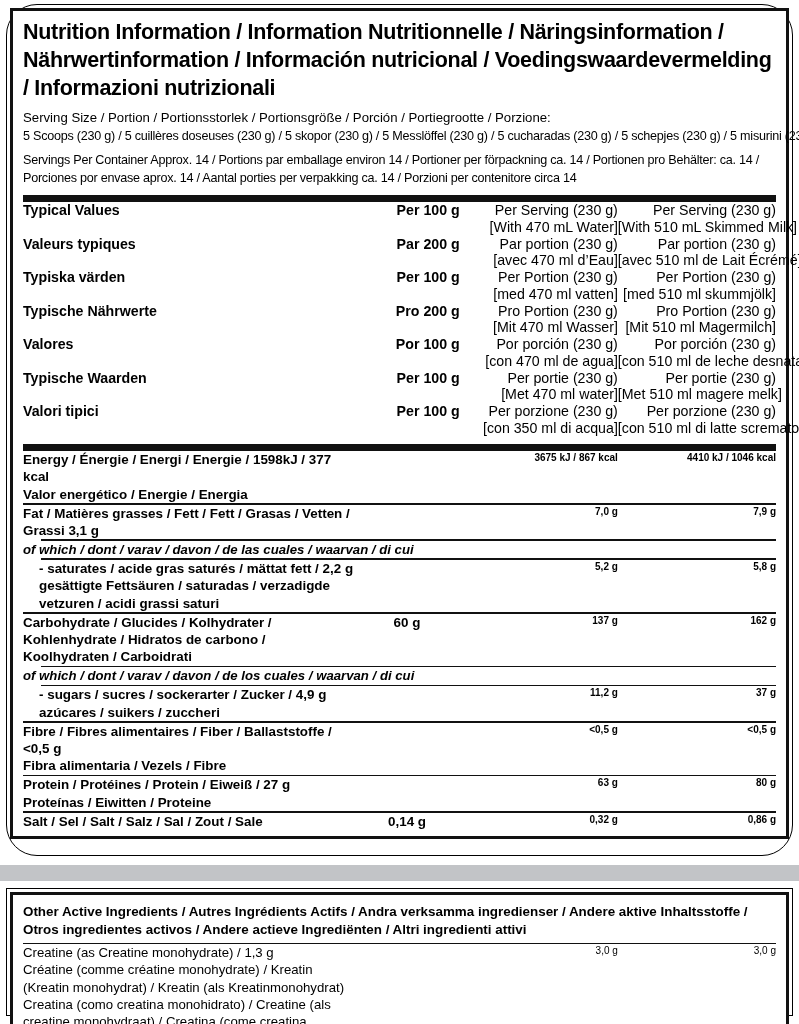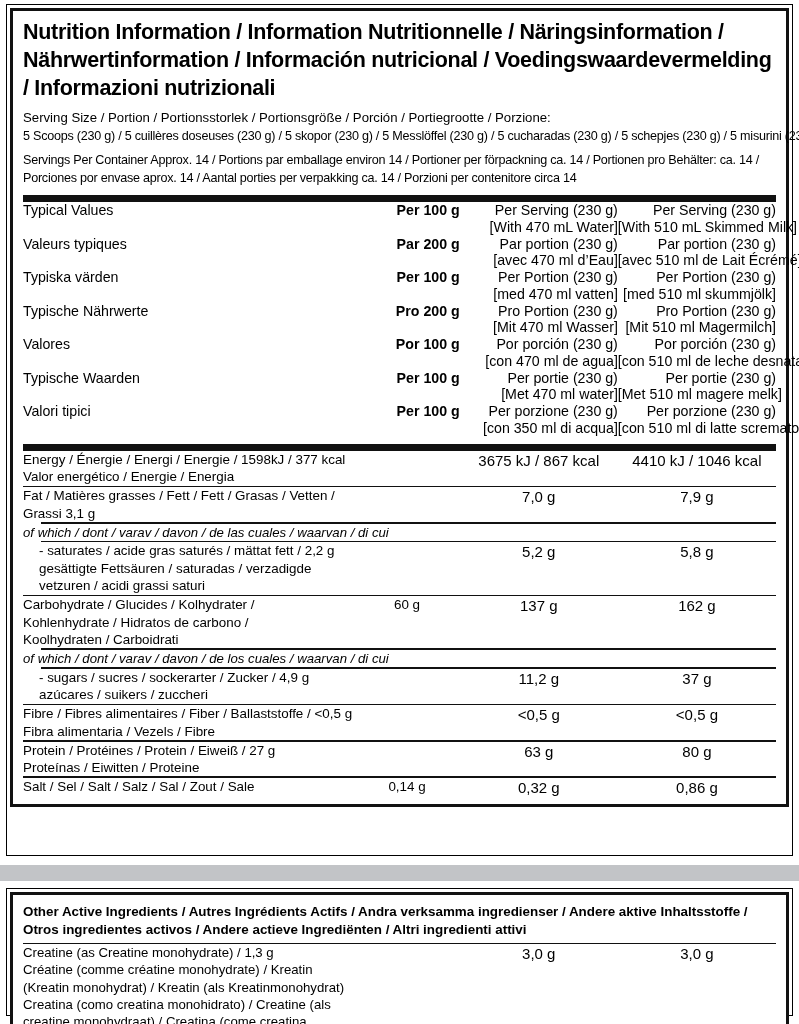--- a/index.html
+++ b/index.html
@@ -33,21 +33,21 @@
     box-sizing: border-box;
   }
   .panel-inner {
     border: 3px solid #111;
     margin: 3px;
     background: #fff;
     box-sizing: border-box;
     padding: 8px 10px 6px 10px;
   }
 
-  #nutrition-panel { top: 4px; height: 852px; }
+  #nutrition-panel { top: 4px; height: 852px; border-radius: 31px; }
   #other-panel { top: 888px; height: 128px; }
 
   .divider-band {
     position: absolute;
     left: 0;
     right: 0;
     top: 865px;
     height: 16px;
     background: #c2c4c7;
   }
@@ -87,21 +87,21 @@
   }
   table.nut td { vertical-align: top; padding: 0; }
 
   .col-label { width: 44%; }
   .col-100 { width: 14%; }
   .col-serv1 { width: 21%; }
   .col-serv2 { width: 21%; }
 
   .hdr-row td { padding: 4px 0 4px 0; }
   .hdr-lang {
-    font-weight: normal;
+    font-weight: bold;
     font-size: 14.2px;
     line-height: 1.18;
   }
   .hdr-mid {
     font-weight: bold;
     font-size: 14.2px;
     line-height: 1.18;
     text-align: right;
     padding-right: 18px;
   }
@@ -112,39 +112,40 @@
     text-align: right;
     white-space: nowrap;
   }
   .hdr-col .sub { display: block; }
 
   
   .nutrient-table {
     width: 100%;
     border-collapse: collapse;
     table-layout: fixed;
+    font-weight: bold;
   }
   .nutrient-table td { vertical-align: top; padding: 0; }
 
   .nrow-label {
     font-size: 13.4px;
     line-height: 1.30;
     padding: 3px 0 3px 0;
   }
   .nrow-label.indent { padding-left: 16px; }
   .nrow-v100 {
     font-size: 13.4px;
     line-height: 1.30;
     text-align: center;
     padding: 3px 0 3px 0;
   }
   .nrow-v1, .nrow-v2 {
-    font-size: 15px;
+    font-size: 10px;
     line-height: 1.30;
-    text-align: center;
+    text-align: right;
     padding: 3px 10px 3px 0;
     white-space: nowrap;
   }
   .nrow-v2 { padding-right: 2px; }
 
   .ofwhich {
     font-style: italic;
     font-size: 13.2px;
     padding: 4px 0 4px 18px;
     line-height: 1.3;

